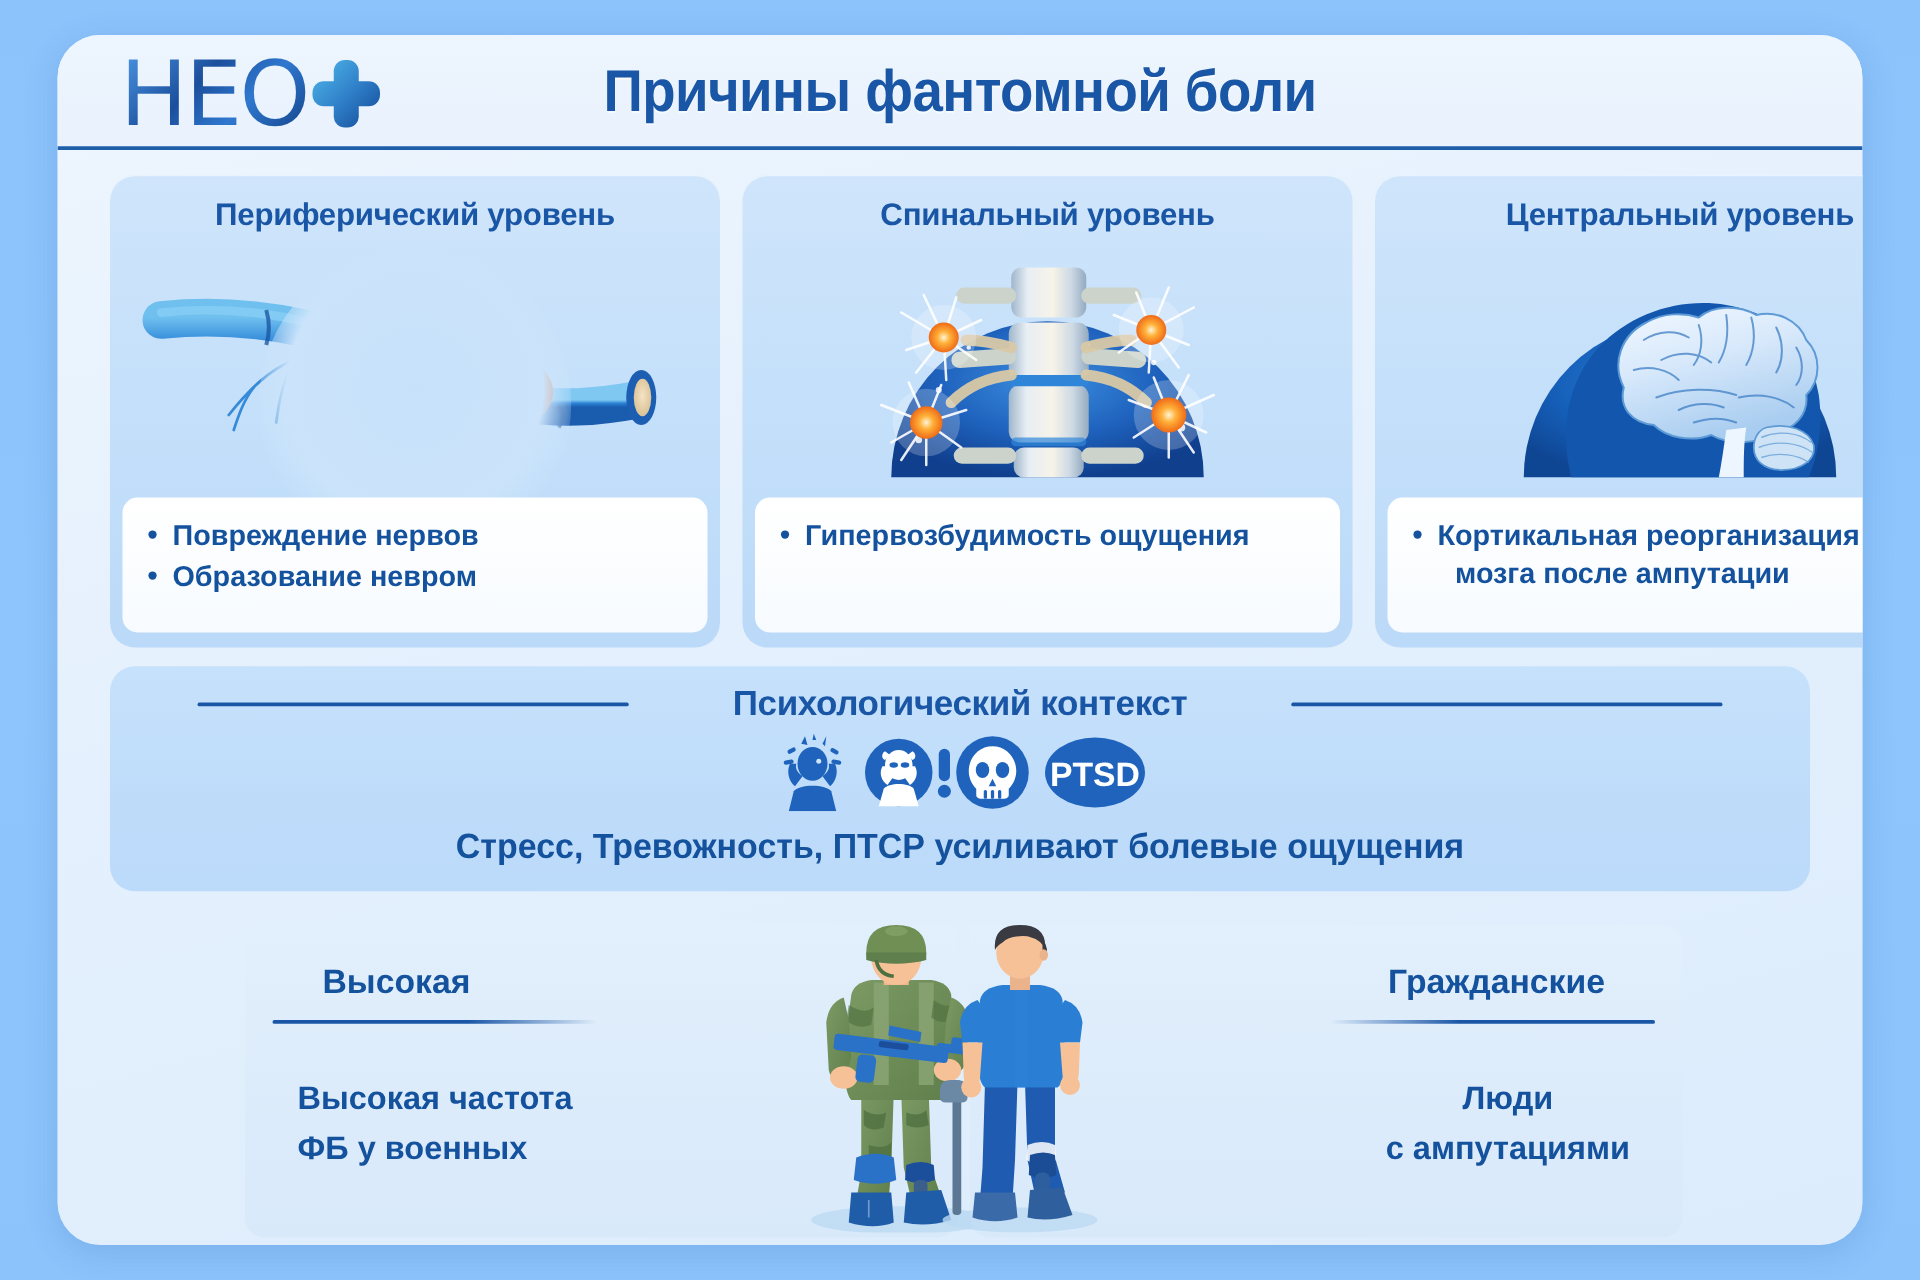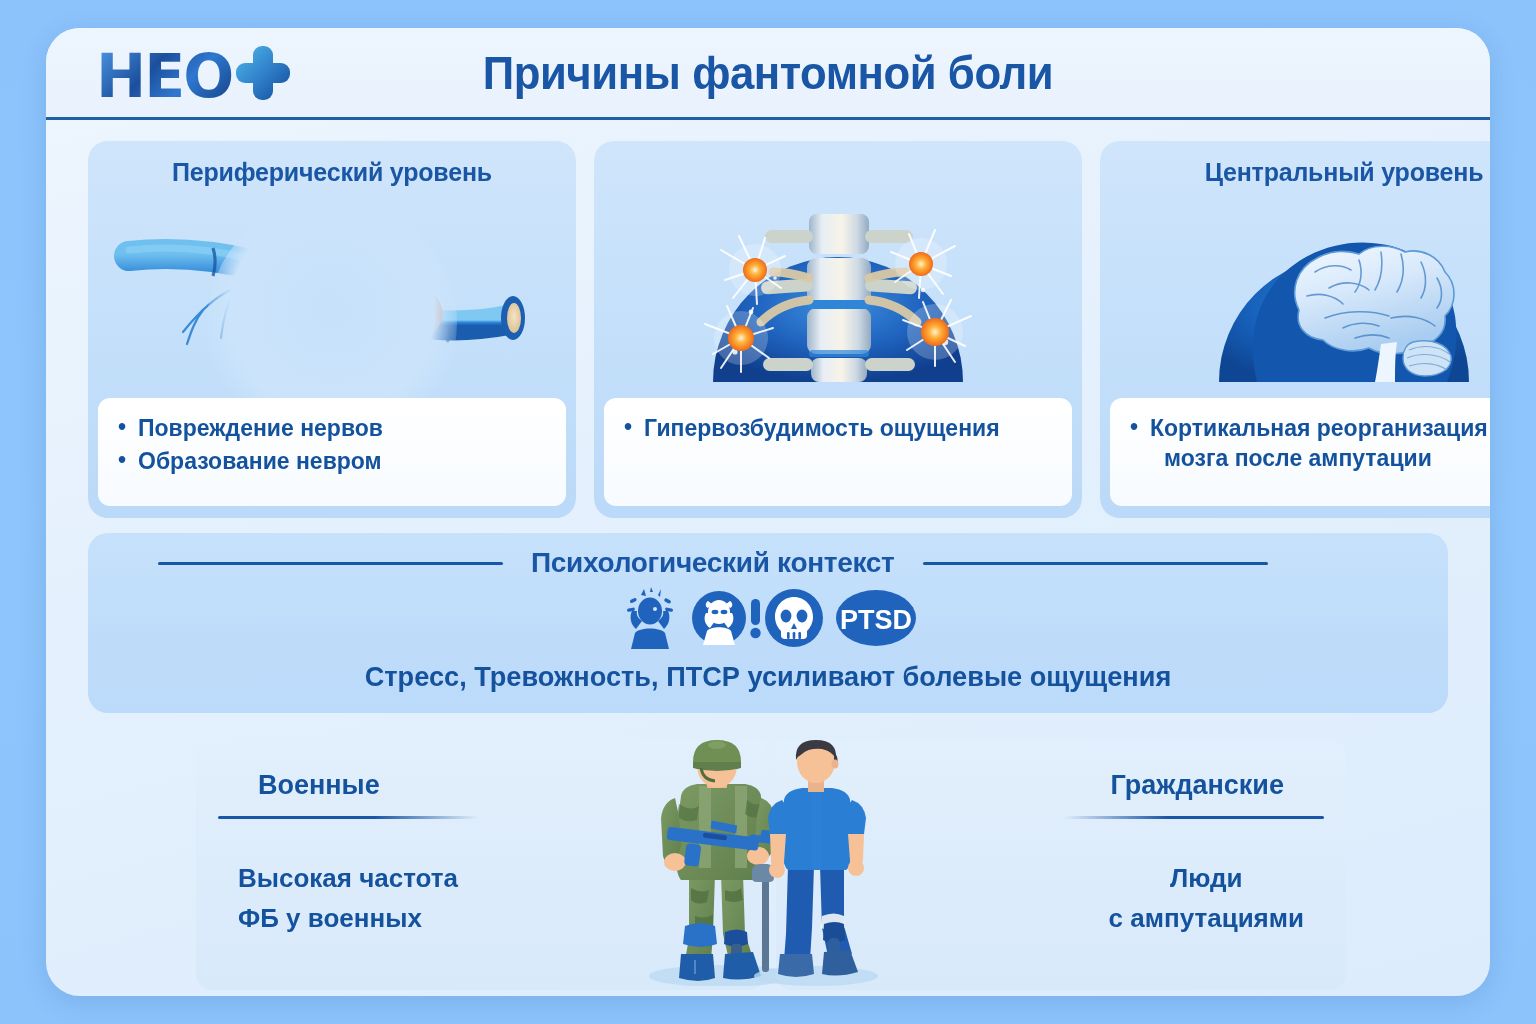--- a/index.html
+++ b/index.html
@@ -30,22 +30,22 @@
   
   .header {
     position: absolute; left: 0; top: 0;
     width: 100%; height: 92px;
     background: linear-gradient(180deg, #edf5fe 0%, #e9f2fd 100%);
     border-bottom: 3px solid #1f5ea8;
     display: flex; align-items: center;
   }
   .logo {
     position: absolute; left: 50px; top: 18px;
-    height: 58px; display: flex; align-items: flex-start;
-    font-size: 60px; font-weight: 700; letter-spacing: -2px;
+    height: 58px; display: flex; align-items: center;
+    font-size: 72px; font-weight: 400; letter-spacing: -2px;
     line-height: 1;
     font-family: "DejaVu Sans", sans-serif;
   }
   .logo .lg-text {
     background: linear-gradient(135deg, #4f9ae8 0%, #1b4f9c 40%, #2f78cf 65%, #123f84 100%);
     -webkit-background-clip: text; background-clip: text;
     color: transparent;
     -webkit-text-fill-color: transparent;
   }
   .logo .lg-plus {
@@ -122,21 +122,21 @@
 
   
   .psych {
     position: absolute; left: 42px; top: 505px;
     width: 1360px; height: 180px;
     border-radius: 20px;
     background: linear-gradient(180deg, #c6e1fb 0%, #bedcfa 60%, #bcdaf9 100%);
   }
   .psych-head {
     position: absolute; top: 14px; left: 0; width: 100%;
-    display: flex; align-items: center; justify-content: flex-start; gap: 28px;
+    display: flex; align-items: center; justify-content: space-between; gap: 28px;
     padding: 0 70px;
   }
   .psych-head .rule { flex: 1; height: 3px; background: #1a56a6; border-radius: 2px; }
   .psych-head .rule.short { max-width: 345px; }
   .psych-title {
     font-size: 28px; font-weight: 800; color: #1a56a6;
     white-space: nowrap; letter-spacing: -0.3px;
   }
   .psych-icons {
     position: absolute; top: 54px; left: 0; width: 100%;
@@ -286,20 +286,21 @@
         </div>
         <div class="card-list">
           <ul>
             <li>Повреждение нервов</li>
             <li>Образование невром</li>
           </ul>
         </div>
       </div>
 
       <div class="card">
+        <div class="card-title">Спинальный уровень</div>
         <div class="card-art">
           <svg width="100%" height="190" viewBox="0 0 430 190" preserveAspectRatio="xMidYMid meet">
             <defs>
               <radialGradient id="spDisc" cx="50%" cy="38%" r="62%">
                 <stop offset="0%" stop-color="#3d8fe0"></stop>
                   <stop offset="55%" stop-color="#1f63be"></stop>
                 <stop offset="100%" stop-color="#103f8e"></stop>
               </radialGradient>
               <linearGradient id="vert" x1="0" y1="0" x2="1" y2="0">
                 <stop offset="0%" stop-color="#9fb6cb"></stop>
@@ -557,21 +558,21 @@
           </svg>
         </span>
       </div>
 
       <div class="psych-caption">Стресс, Тревожность, ПТСР усиливают болевые ощущения</div>
     </div>
 
     <div class="groups">
 
       <div class="group left">
-        <div class="group-title">Военные</div>
+        <div class="group-title">Высокая</div>
         <div class="group-rule"></div>
         <div class="group-desc">
           <div>Высокая частота</div>
           <div>ФБ у военных</div>
         </div>
 
         <div class="figure fig-soldier">
           <svg width="215" height="248" viewBox="0 0 215 248">
             <defs>
               <linearGradient id="camo" x1="0" y1="0" x2="1" y2="1">

